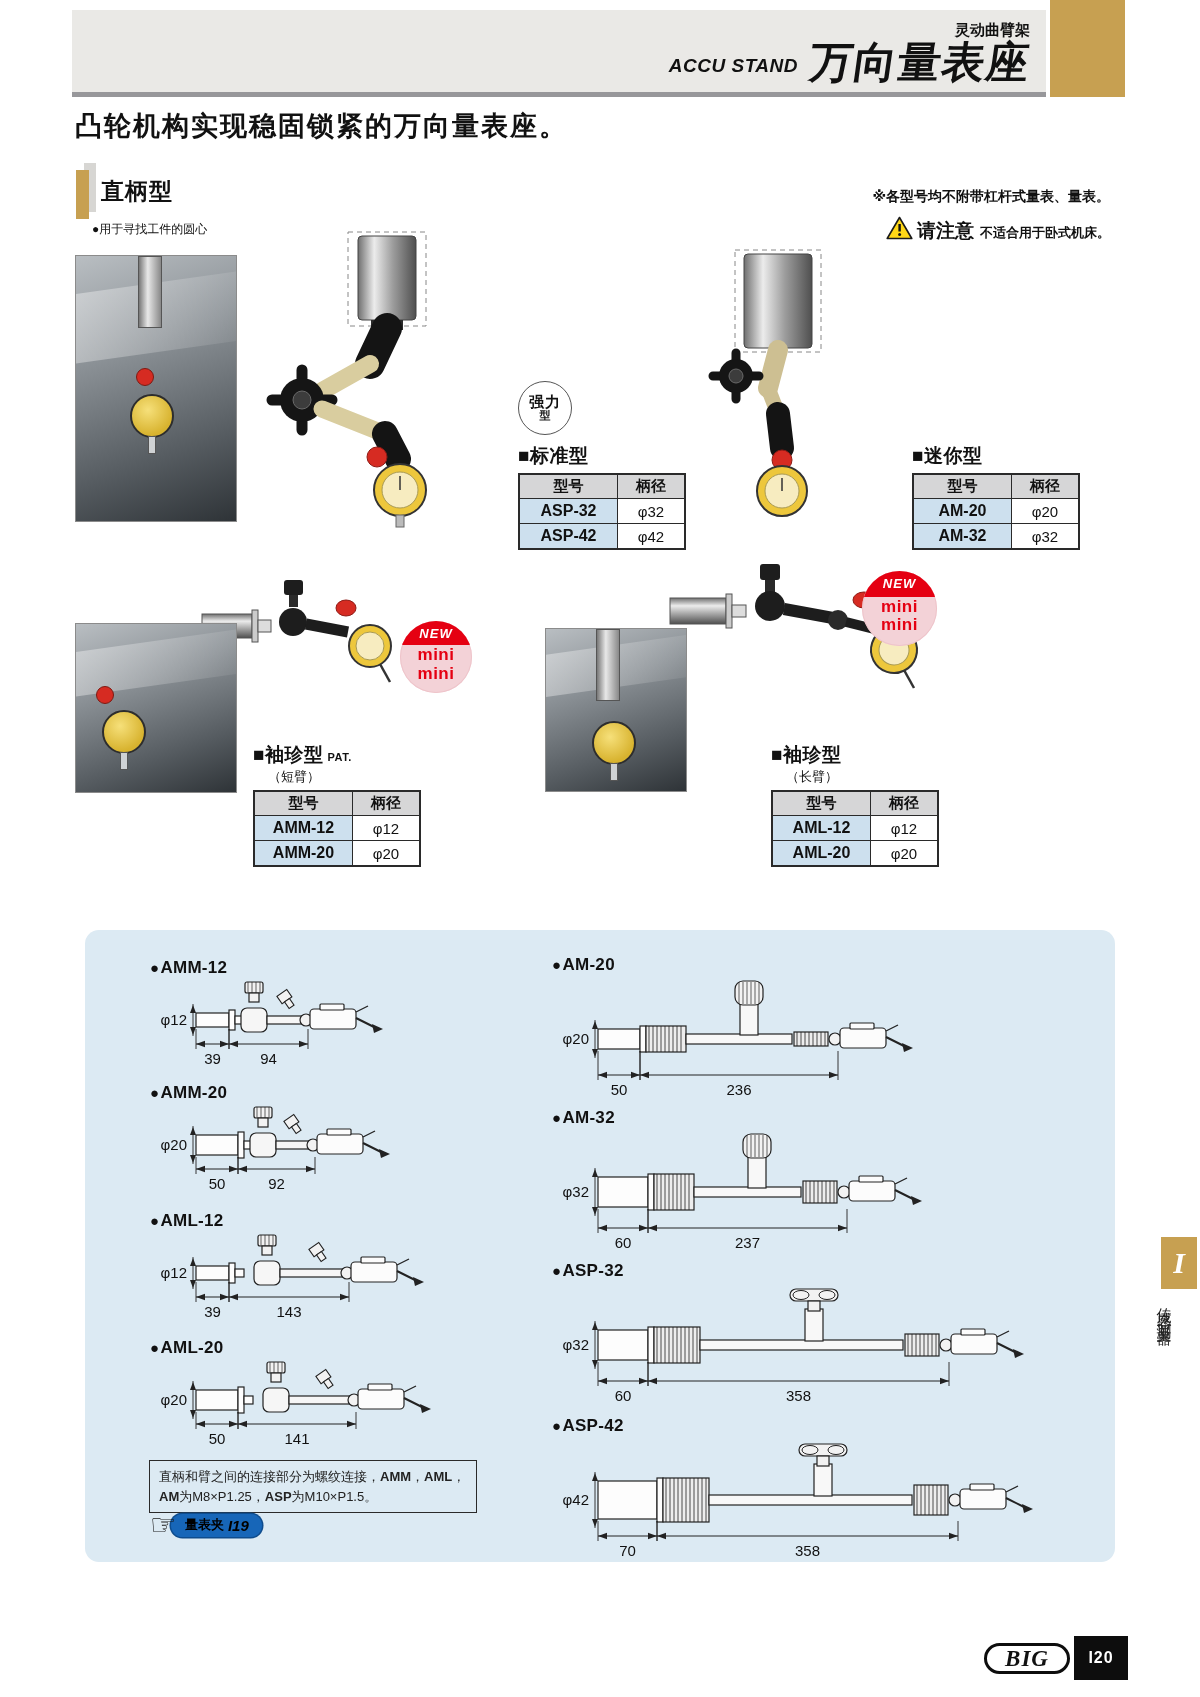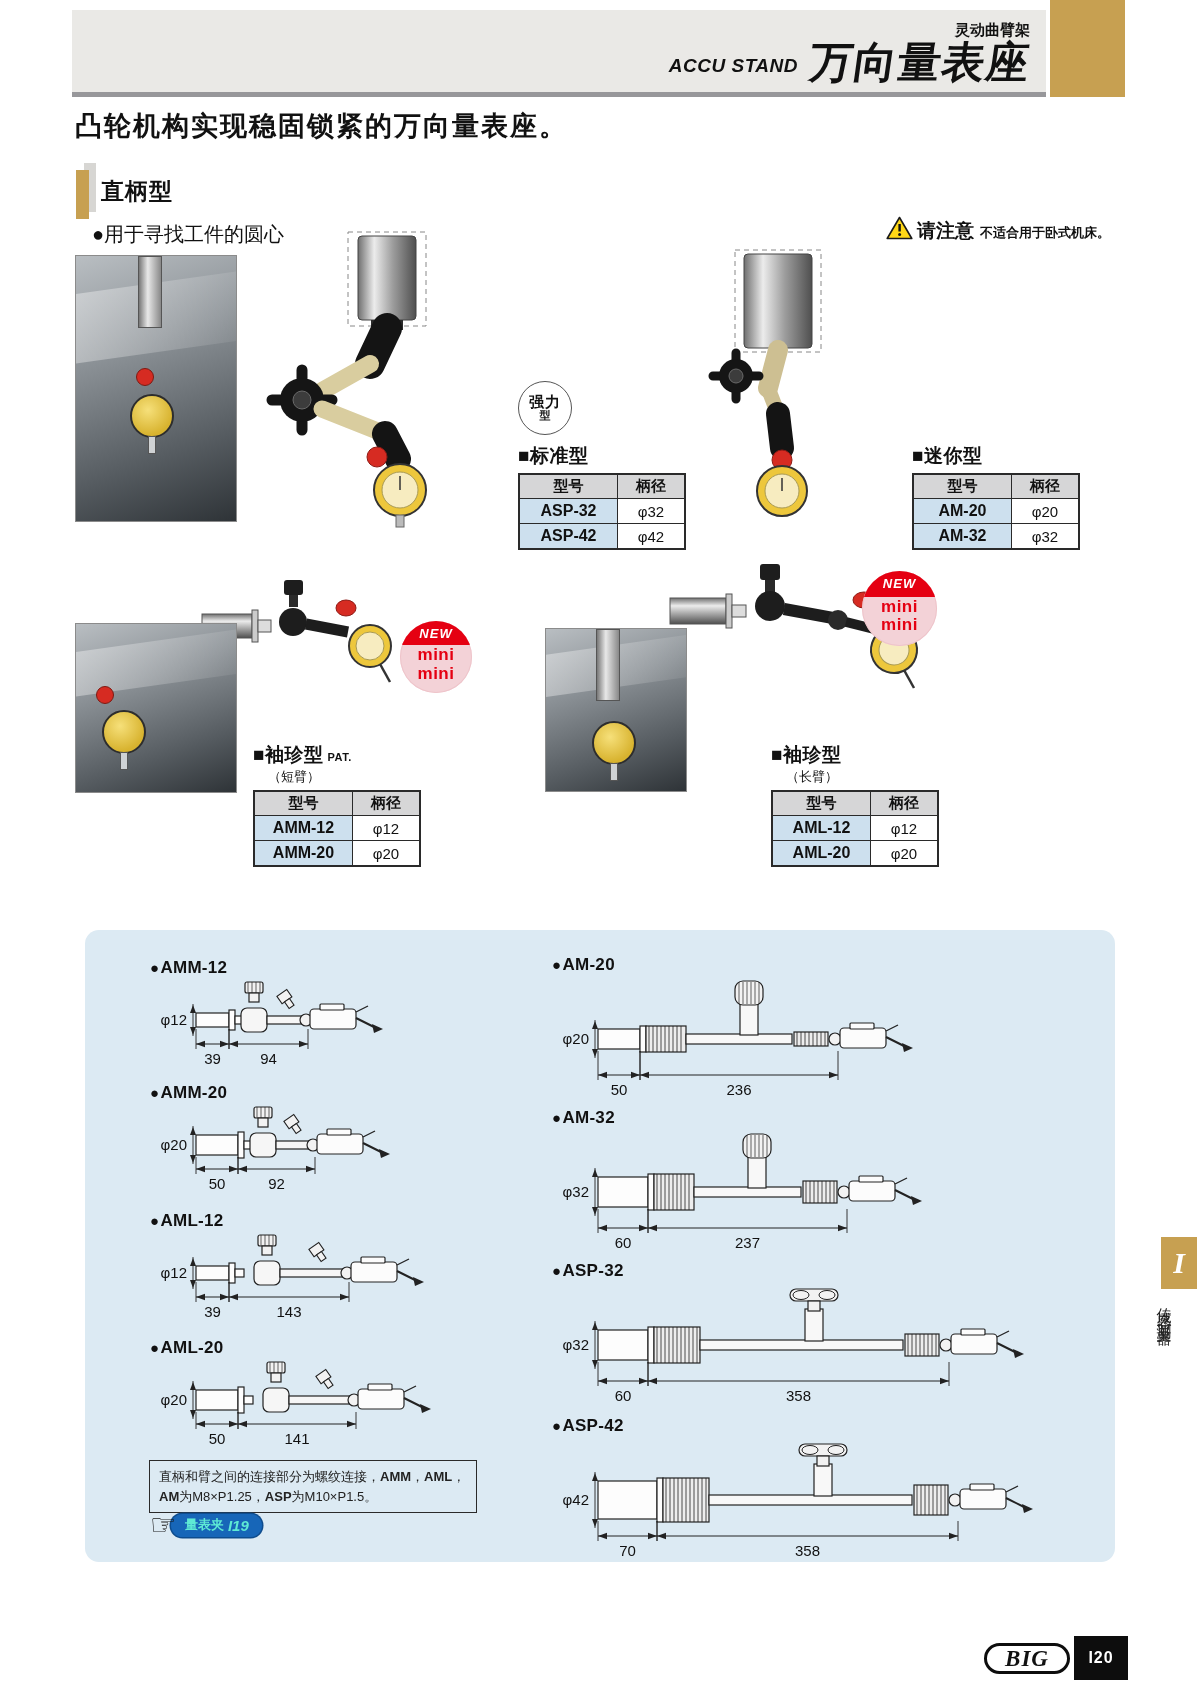--- a/index.html
+++ b/index.html
@@ -17,21 +17,21 @@
   .hd-title{font-size:43px;font-weight:700;transform:skewX(-8deg);letter-spacing:1px;line-height:1;}
   .header-underline{left:72px;top:92px;width:974px;height:5px;background:#97979a;}
   .gold-block{left:1050px;top:0;width:75px;height:97px;background:#c7a051;}
 
   
   .intro{left:75px;top:108px;font-family:"Liberation Serif","DejaVu Serif",serif;
     font-size:27px;font-weight:700;letter-spacing:2px;}
   .sec-shadow{left:84px;top:163px;width:12px;height:49px;background:#d7d6d3;}
   .sec-gold{left:76px;top:170px;width:13px;height:49px;background:#c7a051;}
   .sec-title{left:101px;top:176px;font-size:23px;font-weight:700;letter-spacing:1px;}
-  .sec-feature{left:92px;top:221px;font-size:20px;}
+  .sec-feature{left:92px;top:221px;font-size:12px;}
 
   
   .note1{left:560px;top:188px;width:550px;text-align:right;font-size:14px;font-weight:600;}
   .caution-row{left:560px;top:216px;width:550px;display:flex;justify-content:flex-end;align-items:flex-end;text-align:right;}
   .caution-label{font-size:19px;font-weight:700;margin:0 6px 0 4px;}
   .caution-text{font-size:13px;font-weight:600;margin-bottom:2px;}
 
   
   .photo{background:linear-gradient(160deg,#b9bec2 0%,#8b9196 35%,#565c61 72%,#2e3337 100%);
     border:1px solid #8b8b8b;overflow:hidden;}
@@ -70,21 +70,21 @@
   .panel{left:85px;top:930px;width:1030px;height:632px;background:#dceaf3;border-radius:14px;}
   .diagram .diag-label{font-size:17px;font-weight:600;letter-spacing:.3px;}
   .diag-bullet{font-size:15px;margin-right:1px;}
   .diag-art{margin-top:2px;}
 
   .note-box{left:149px;top:1460px;width:308px;border:1.5px solid #2a2a2a;padding:6px 9px;
     font-size:13px;line-height:1.5;color:#222;background:transparent;}
   .note-box p{margin:0;}
   .link-row{left:150px;top:1510px;display:flex;align-items:center;}
   .hand{font-size:30px;line-height:1;margin-right:-6px;color:#1a1a1a;z-index:2;}
-  .link-pill{background:#1766b8;color:#5eead4;border-radius:12px;height:23px;display:flex;
+  .link-pill{background:#1766b8;color:#000000;border-radius:12px;height:23px;display:flex;
     align-items:center;padding:0 13px 0 14px;box-shadow:0 0 0 1.5px #0e4c8d;}
   .link-pill span{font-size:13px;font-weight:700;}
   .link-pill b{font-size:15px;font-style:italic;margin-left:4px;}
 
   
   .side-tab{left:1161px;top:1237px;width:36px;height:52px;background:#c7a051;color:#fff;
     font-family:"Liberation Serif","DejaVu Serif",serif;font-style:italic;font-weight:700;font-size:30px;
     display:flex;align-items:center;justify-content:center;}
   .side-cat{left:1154px;top:1296px;writing-mode:vertical-rl;font-size:15px;letter-spacing:4px;color:#222;}
   .footer{left:984px;top:1636px;display:flex;align-items:center;}
@@ -109,20 +109,21 @@
   </div>
   <div class="abs header-underline"></div>
   <div class="abs gold-block"></div>
 
   <div class="abs intro">凸轮机构实现稳固锁紧的万向量表座。</div>
   <div class="abs sec-shadow"></div>
   <div class="abs sec-gold"></div>
   <div class="abs sec-title">直柄型</div>
   <div class="abs sec-feature">●用于寻找工件的圆心</div>
 
+  <div class="abs note1">※各型号均不附带杠杆式量表、量表。</div>
   <div class="abs caution-row">
     <span>
       <svg width="27" height="24" viewBox="0 0 27 24">
           <path d="M13.5 1.5 L25.8 22.5 L1.2 22.5 Z" fill="#ffd717" stroke="#1a1a1a" stroke-width="1.6" stroke-linejoin="round"></path>
           <rect x="12.4" y="8" width="2.4" height="7.5" fill="#111"></rect>
           <circle cx="13.6" cy="18.6" r="1.5" fill="#111"></circle>
         </svg>
     </span>
     <span class="caution-label">请注意</span>
     <span class="caution-text">不适合用于卧式机床。</span>

